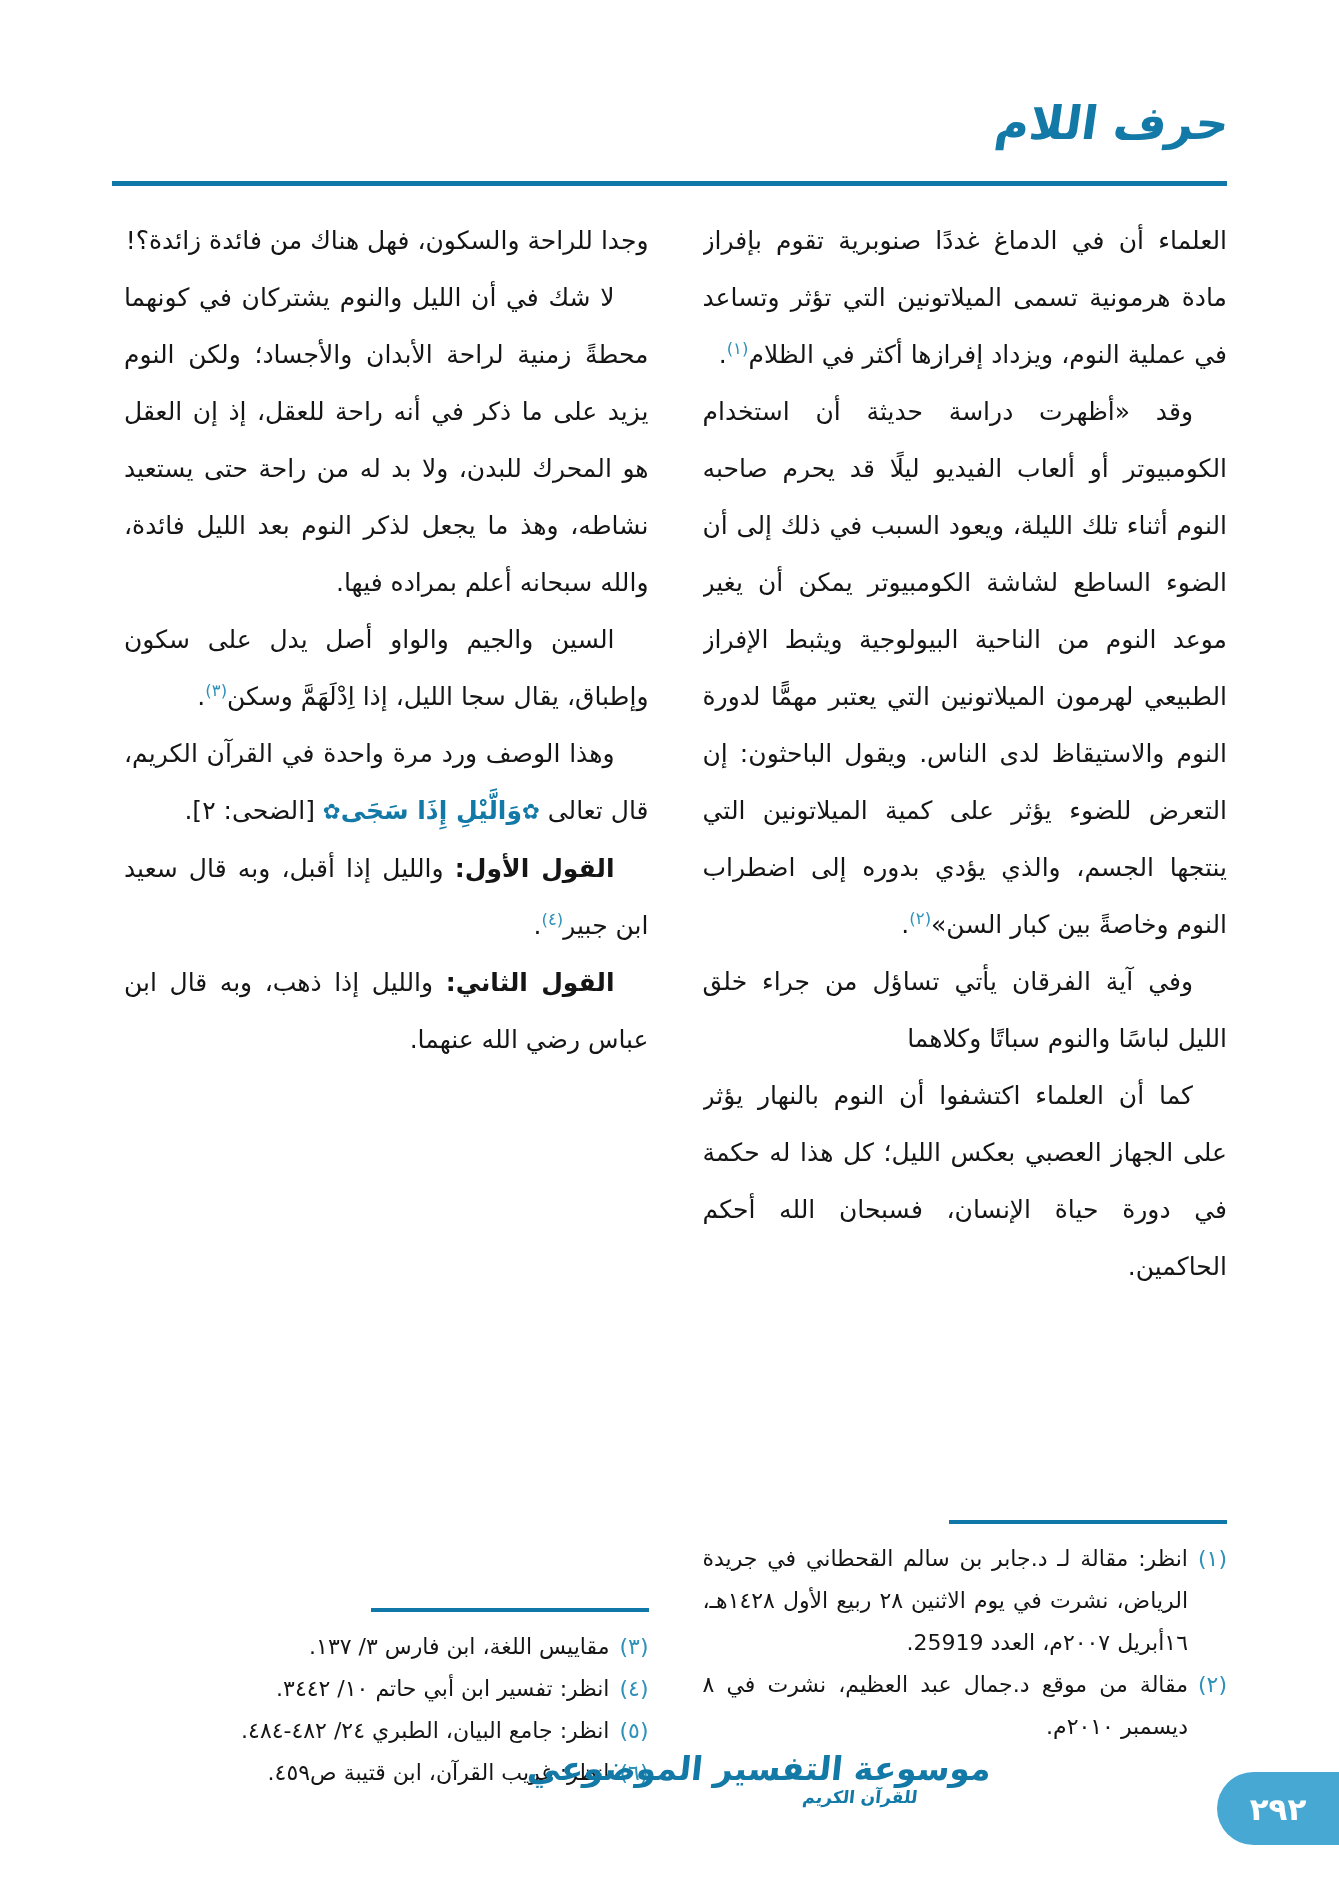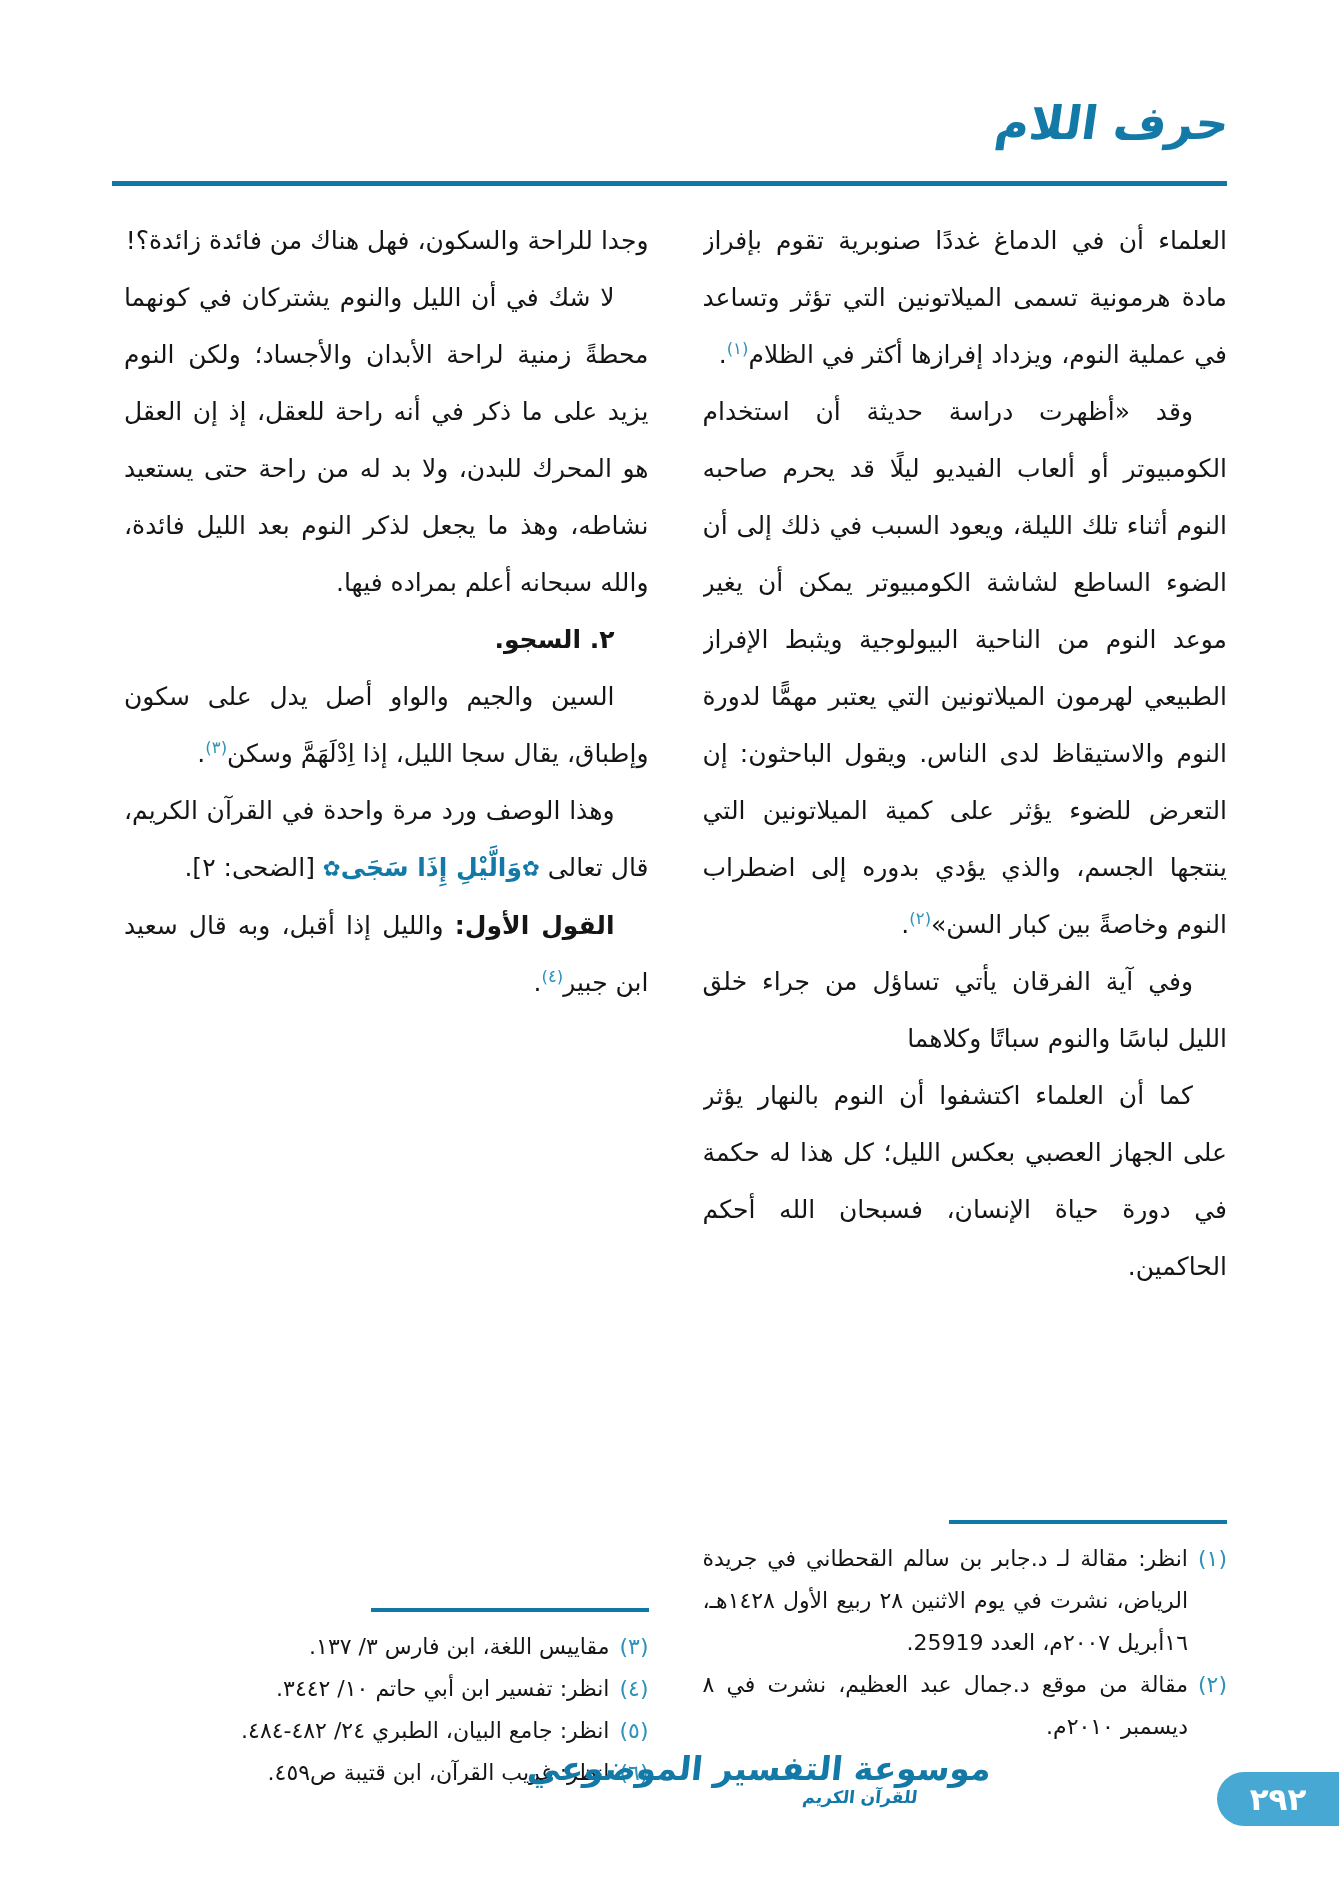--- a/index.html
+++ b/index.html
@@ -89,21 +89,21 @@
     font-size:33px;font-weight:bold;
     transform:skewX(-6deg);
     white-space:nowrap;
   }
   .logo-line2{
     font-size:17px;font-weight:bold;
     transform:skewX(-6deg);
   }
   .page-badge{
     position:absolute;top:1772px;right:0;
-    width:122px;height:54px;
+    width:122px;height:73px;
     background:var(--badge);
     border-top-left-radius:37px;border-bottom-left-radius:37px;
     color:#ffffff;
     display:flex;align-items:center;justify-content:center;
     font-size:31px;font-weight:bold;
   }
 </style>
 </head>
 <body>
 
@@ -134,24 +134,24 @@
               <span class="fn-text">مقالة من موقع د.جمال عبد العظيم، نشرت في ٨ ديسمبر ٢٠١٠م.</span>
             </div>
           </div>
       </div>
     </section>
 
     <section class="col col-left">
       <div class="body">
           <p class="para no-indent"><span class="seg">وجدا للراحة والسكون، فهل هناك من فائدة زائدة؟!</span></p>
           <p class="para"><span class="seg">لا شك في أن الليل والنوم يشتركان في كونهما محطةً زمنية لراحة الأبدان والأجساد؛ ولكن النوم يزيد على ما ذكر في أنه راحة للعقل، إذ إن العقل هو المحرك للبدن، ولا بد له من راحة حتى يستعيد نشاطه، وهذ ما يجعل لذكر النوم بعد الليل فائدة، والله سبحانه أعلم بمراده فيها.</span></p>
-          <p class="para"><span class="seg h">٢. السجو.</span></p>
           <p class="para"><span class="seg">السين والجيم والواو أصل يدل على سكون وإطباق، يقال سجا الليل، إذا اِدْلَهَمَّ وسكن</span><span class="ref">(٣)</span><span class="seg">.</span></p>
           <p class="para"><span class="seg">وهذا الوصف ورد مرة واحدة في القرآن الكريم، قال تعالى </span><span class="qbracket">✿</span><span class="quran">وَالَّيْلِ إِذَا سَجَى</span><span class="qbracket">✿</span><span class="seg"> [الضحى: ٢].</span></p>
           <p class="para"><span class="seg b">القول الأول:</span><span class="seg"> والليل إذا أقبل، وبه قال سعيد ابن جبير</span><span class="ref">(٤)</span><span class="seg">.</span></p>
+          <p class="para"><span class="seg b">القول الثاني:</span><span class="seg"> والليل إذا ذهب، وبه قال ابن عباس رضي الله عنهما.</span></p>
         </div>
       <div class="footnotes">
         <div class="fn-rule"></div>
         <div>
             <div class="fn">
               <span class="fn-num">(٣)</span>
               <span class="fn-text">مقاييس اللغة، ابن فارس ٣/ ١٣٧.</span>
             </div>
             <div class="fn">
               <span class="fn-num">(٤)</span>

